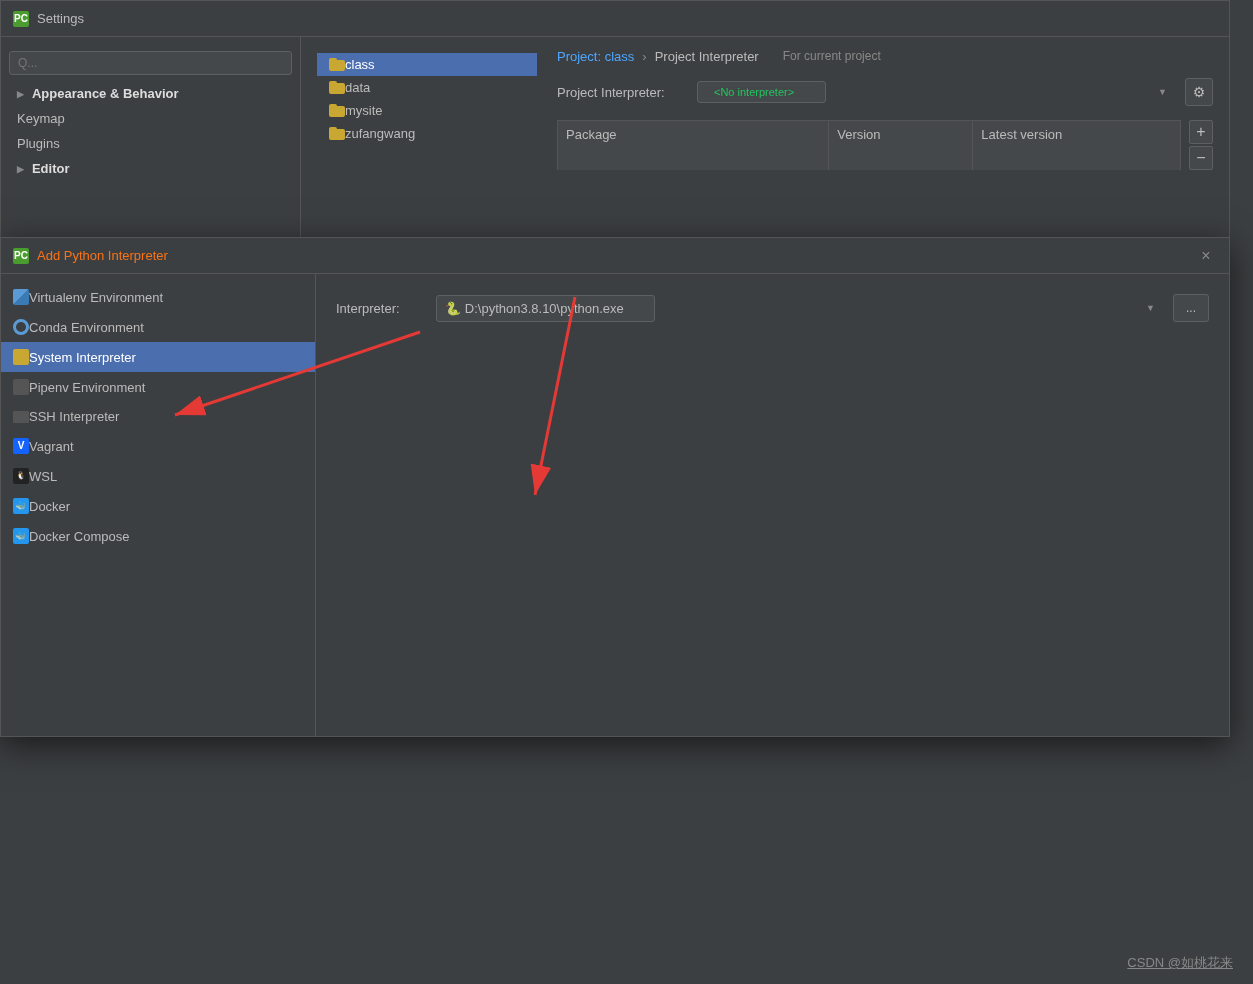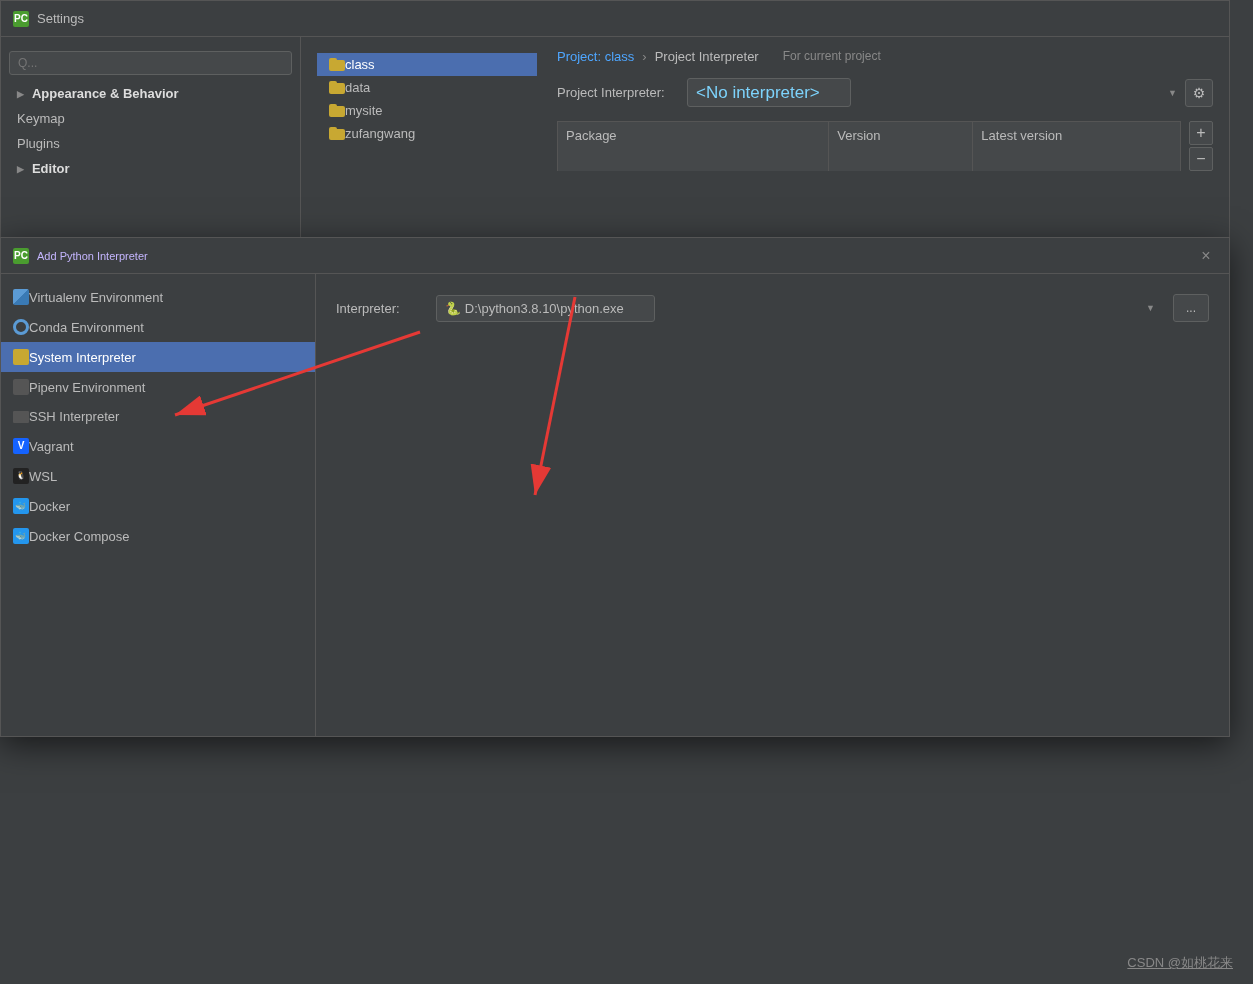--- a/index.html
+++ b/index.html
@@ -109,33 +109,34 @@
     .for-project {
       margin-left: 16px;
       color: #888;
       font-size: 12px;
       display: flex; align-items: center; gap: 4px;
     }
 
     .interpreter-row {
       display: flex;
       align-items: center;
+      gap: 10px;
       margin-bottom: 14px;
     }
 
     .interpreter-label { color: #bbbbbb; min-width: 130px; }
 
     .interpreter-select {
       flex: 1;
       background: #45484a;
       border: 1px solid #5e6060;
       border-radius: 3px;
-      padding: 4px 30px 4px 8px;
-      color: #7dd3fc;
-      font-size: 17px;
+      padding: 4px 30px 4px 16px;
+      color: #22c55e;
+      font-size: 11px;
       appearance: none;
       -webkit-appearance: none;
       cursor: pointer;
       outline: none;
     }
 
     .select-wrapper {
       flex: 1;
       position: relative;
     }
@@ -264,22 +265,22 @@
 
     .dialog-title-icon {
       width: 16px; height: 16px;
       background: #4a9c2f;
       border-radius: 2px;
       display: flex; align-items: center; justify-content: center;
       font-size: 10px; color: white; font-weight: bold;
     }
 
     .dialog-title-text {
-      color: #c4b5fd;
-      font-size: 11px;
+      color: #f97316;
+      font-size: 13px;
     }
 
     .close-btn {
       width: 22px; height: 22px;
       display: flex; align-items: center; justify-content: center;
       cursor: pointer;
       color: #888;
       font-size: 16px;
       border-radius: 2px;
     }

